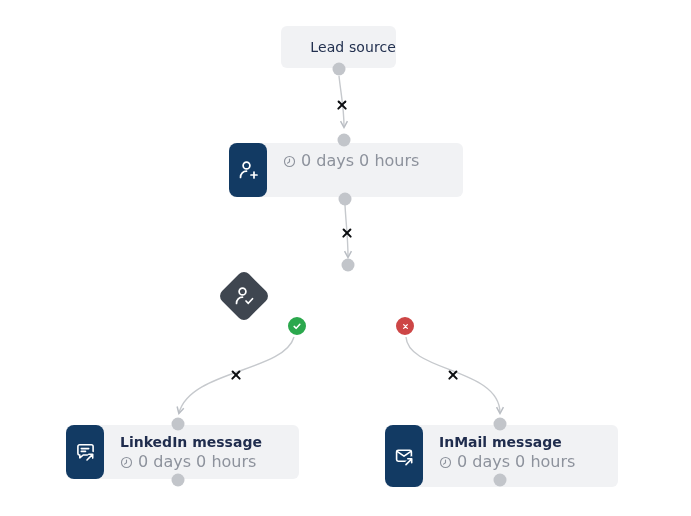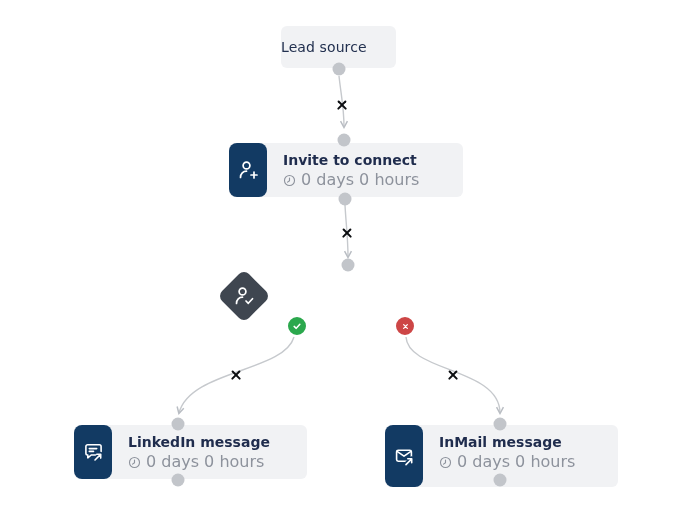--- a/index.html
+++ b/index.html
@@ -7,21 +7,21 @@
     position:relative;width:691px;height:516px;background:#ffffff;overflow:hidden;
     font-family:"DejaVu Sans","Liberation Sans",sans-serif;
   }
   .wires{position:absolute;left:0;top:0;pointer-events:none;}
   .wire{fill:none;stroke:#c6c9cd;stroke-width:1.4px;}
 
   .node{
     position:absolute;background:#f1f2f4;border-radius:6px;
   }
   .node-simple{
-    display:flex;align-items:center;justify-content:flex-start;
+    display:flex;align-items:center;justify-content:flex-end;
     font-size:14px;font-weight:500;color:#22304f;letter-spacing:.1px;
   }
   .node-icon{
     position:absolute;left:0;top:0;width:38px;height:100%;
     background:#123a63;border-radius:8px;
     display:flex;align-items:center;justify-content:center;
   }
   .node-body{
     position:absolute;left:38px;right:0;top:0;bottom:0;
     padding:8px 0 0 16px;box-sizing:border-box;
@@ -85,21 +85,20 @@
 
   <div class="node" style="left:229px;top:143px;width:234px;height:54px">
     <div class="node-icon">
       <svg width="24" height="24" viewBox="0 0 24 24" fill="none" stroke="#ffffff" stroke-width="1.7" stroke-linecap="round" stroke-linejoin="round">
         <circle cx="10.5" cy="7.5" r="3.4"></circle>
         <path d="M4.5 19.5c0-3.9 2.7-6.3 6-6.3"></path>
         <path d="M15 17h6M18 14v6"></path>
       </svg>
     </div>
     <div class="node-body">
-      <div class="node-title">Invite to connect</div>
       <div class="node-delay">
         <svg width="13" height="13" viewBox="0 0 14 14" fill="none" stroke="#8d929c" stroke-width="1.2" stroke-linecap="round" stroke-linejoin="round">
           <circle cx="7" cy="7" r="5.4"></circle>
             <path d="M7 4.4V7.3L4.9 8.8"></path>
         </svg>
         <span>0 days 0 hours</span>
       </div>
     </div>
   </div>
   <div class="dot" style="left:344px;top:140px"></div>
@@ -117,21 +116,21 @@
     <svg width="12" height="12" viewBox="0 0 21 21" fill="none" stroke="#ffffff" stroke-width="2.6" stroke-linecap="round" stroke-linejoin="round">
       <path d="M5.5 11.2l3.7 3.4 6.3-7"></path>
     </svg>
   </div>
   <div class="badge badge-failure" style="left:405px;top:326px">
     <svg width="11" height="11" viewBox="0 0 21 21" fill="none" stroke="#ffffff" stroke-width="2.4" stroke-linecap="round">
       <path d="M7 7l7 7M14 7l-7 7"></path>
     </svg>
   </div>
 
-  <div class="node" style="left:74px;top:425px;width:233px;height:54px">
+  <div class="node" style="left:66px;top:425px;width:233px;height:54px">
     <div class="node-icon">
       <svg width="24" height="24" viewBox="0 0 24 24" fill="none" stroke="#ffffff" stroke-width="1.6" stroke-linecap="round" stroke-linejoin="round">
         <path d="M6.6 4.8H18.4A1.7 1.7 0 0 1 20.1 6.5V13.3A1.7 1.7 0 0 1 18.4 15H10.2L6.8 17.8V15H6.6A1.7 1.7 0 0 1 4.9 13.3V6.5A1.7 1.7 0 0 1 6.6 4.8Z"></path>
         <path d="M8.3 8.6h7.4M8.3 11.4h4.2"></path>
         <path d="M13.4 20.6l6.2-6.2" stroke="#123a63" stroke-width="5"></path>
         <path d="M14 20l5.6-5.6M15.8 14.2h3.9v3.9"></path>
       </svg>
     </div>
     <div class="node-body">
       <div class="node-title">LinkedIn message</div>

